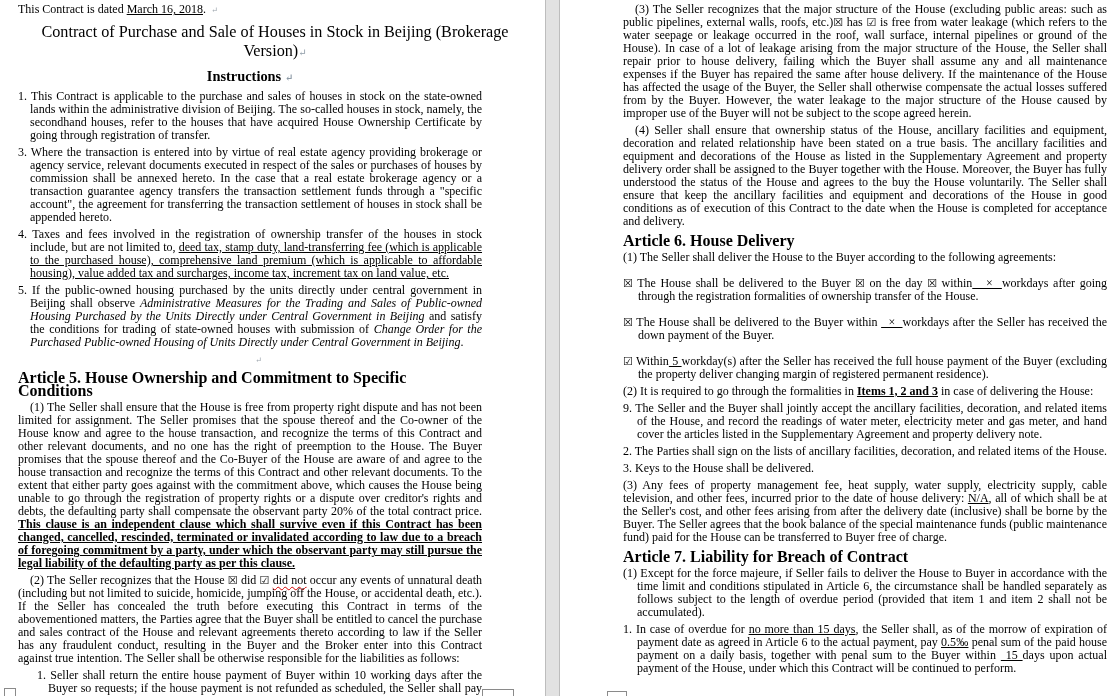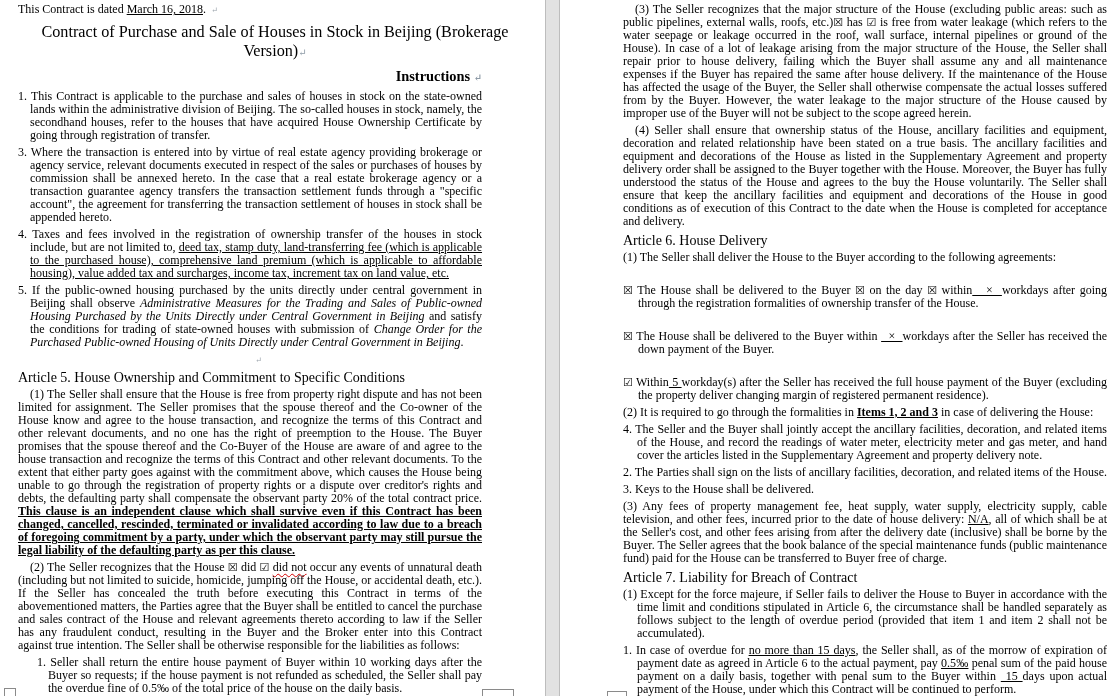--- a/index.html
+++ b/index.html
@@ -12,28 +12,28 @@
   .page-left{left:0;width:545px;border-right:1px solid #bdbdbd}
   .page-right{left:559px;width:548px;border-left:1px solid #bdbdbd}
   .gap{position:absolute;top:0;left:546px;width:13px;height:696px;background:#e2e2e2}
   .text{position:absolute;top:3px;font-size:12px;line-height:13px;text-align:justify}
   .page-left  .text{left:18px;width:464px}
   .page-right .text{left:63px;width:484px}
   .blk{margin-top:4px}
   .blk:first-child{margin-top:0}
   
   .t  {font-size:16.2px;font-weight:normal;text-align:center;line-height:19px;margin-top:6px;margin-right:-50px;text-indent:0}
-  .ch {font-size:14.4px;font-weight:bold;text-align:right;line-height:17px;margin-top:6px}
-  .h  {font-weight:normal;font-size:14px;margin-top:6px;text-align:left}
+  .ch {font-size:14.4px;font-weight:bold;text-align:center;line-height:17px;margin-top:6px}
+  .h  {font-weight:bold;font-size:16px;margin-top:6px;text-align:left}
   .p  {text-indent:12px}
   .p0 {}
   .li {padding-left:12px;text-indent:-12px}
   .li2{margin-left:19px;padding-left:11px;text-indent:-11px}
   .cont{padding-left:31px}
-  .cli{padding-left:15px;text-indent:-15px;margin-top:20px}
+  .cli{padding-left:15px;text-indent:-15px;margin-top:13px}
   .liR{padding-left:14px;text-indent:-14px}
   .blank{height:12px;padding-left:237px;text-align:left}
   
   .u  {text-decoration:underline}
   .i  {font-style:italic}
   .bu {font-weight:bold;text-decoration:underline}
   .wavy{text-decoration-line:underline;text-decoration-style:wavy;text-decoration-color:#d40000;text-decoration-thickness:1px;text-underline-offset:2px}
   .cb {font-family:"DejaVu Sans",sans-serif;font-size:11px}
   .pm {color:#8d9aa6;font-size:10px}
   .pm2{color:#9aa3ab;font-size:8px}
@@ -70,21 +70,21 @@
 <div class="page page-right">
   <div class="text">
       <div class="blk p"><span>(3) The Seller recognizes that the major structure of the House (excluding public areas: such as public pipelines, external walls, roofs, etc.)</span><span class="cb">☒</span><span> has </span><span class="cb">☑</span><span> is free from water leakage (which refers to the water seepage or leakage occurred in the roof, wall surface, internal pipelines or ground of the House). In case of a lot of leakage arising from the major structure of the House, the Seller shall repair prior to house delivery, failing which the Buyer shall assume any and all maintenance expenses if the Buyer has repaired the same after house delivery. If the maintenance of the House has affected the usage of the Buyer, the Seller shall otherwise compensate the actual losses suffered from by the Buyer. However, the water leakage to the major structure of the House caused by improper use of the Buyer will not be subject to the scope agreed herein.</span></div>
       <div class="blk p"><span>(4) Seller shall ensure that ownership status of the House, ancillary facilities and equipment, decoration and related relationship have been stated on a true basis. The ancillary facilities and equipment and decorations of the House as listed in the Supplementary Agreement and property delivery order shall be assigned to the Buyer together with the House. Moreover, the Buyer has fully understood the status of the House and agrees to the buy the House voluntarily. The Seller shall ensure that keep the ancillary facilities and equipment and decorations of the House in good conditions as of execution of this Contract to the date when the House is completed for acceptance and delivery.</span></div>
       <div class="blk h"><span>Article 6. House Delivery</span></div>
       <div class="blk p0"><span>(1) The Seller shall deliver the House to the Buyer according to the following agreements:</span></div>
       <div class="blk cli"><span class="cb">☒</span><span> The House shall be delivered to the Buyer </span><span class="cb">☒</span><span> on the day </span><span class="cb">☒</span><span> within</span><span class="u">&nbsp;&nbsp;&nbsp;×&nbsp;&nbsp;</span><span>workdays after going through the registration formalities of ownership transfer of the House.</span></div>
       <div class="blk cli"><span class="cb">☒</span><span> The House shall be delivered to the Buyer within </span><span class="u">&nbsp;&nbsp;×&nbsp;&nbsp;</span><span>workdays after the Seller has received the down payment of the Buyer.</span></div>
       <div class="blk cli"><span class="cb">☑</span><span> Within</span><span class="u">&nbsp;5&nbsp;</span><span>workday(s) after the Seller has received the full house payment of the Buyer (excluding the property deliver changing margin of registered permanent residence).</span></div>
       <div class="blk p0"><span>(2) It is required to go through the formalities in </span><span class="bu">Items 1, 2 and 3</span><span> in case of delivering the House:</span></div>
-      <div class="blk liR"><span>4. The Seller and the Buyer shall jointly accept the ancillary facilities, decoration, and related items of the House, and record the readings of water meter, electricity meter and gas meter, and hand cover the articles listed in the Supplementary Agreement and property delivery note.</span></div>
+      <div class="blk liR"><span>9. The Seller and the Buyer shall jointly accept the ancillary facilities, decoration, and related items of the House, and record the readings of water meter, electricity meter and gas meter, and hand cover the articles listed in the Supplementary Agreement and property delivery note.</span></div>
       <div class="blk liR"><span>2. The Parties shall sign on the lists of ancillary facilities, decoration, and related items of the House.</span></div>
       <div class="blk liR"><span>3. Keys to the House shall be delivered.</span></div>
       <div class="blk p0"><span>(3) Any fees of property management fee, heat supply, water supply, electricity supply, cable television, and other fees, incurred prior to the date of house delivery: </span><span class="u">N/A</span><span>, all of which shall be at the Seller's cost, and other fees arising from after the delivery date (inclusive) shall be borne by the Buyer. The Seller agrees that the book balance of the special maintenance funds (public maintenance fund) paid for the House can be transferred to Buyer free of charge.</span></div>
       <div class="blk h"><span>Article 7. Liability for Breach of Contract</span></div>
       <div class="blk liR"><span>(1) Except for the force majeure, if Seller fails to deliver the House to Buyer in accordance with the time limit and conditions stipulated in Article 6, the circumstance shall be handled separately as follows subject to the length of overdue period (provided that item 1 and item 2 shall not be accumulated).</span></div>
       <div class="blk liR"><span>1. In case of overdue for </span><span class="u">no more than 15 days</span><span>, the Seller shall, as of the morrow of expiration of payment date as agreed in Article 6 to the actual payment, pay </span><span class="u">0.5‰</span><span> penal sum of the paid house payment on a daily basis, together with penal sum to the Buyer within </span><span class="u">&nbsp;15&nbsp;</span><span>days upon actual payment of the House, under which this Contract will be continued to perform.</span></div>
     </div>
   <div class="crop crop-c"></div>
 </div>
 

